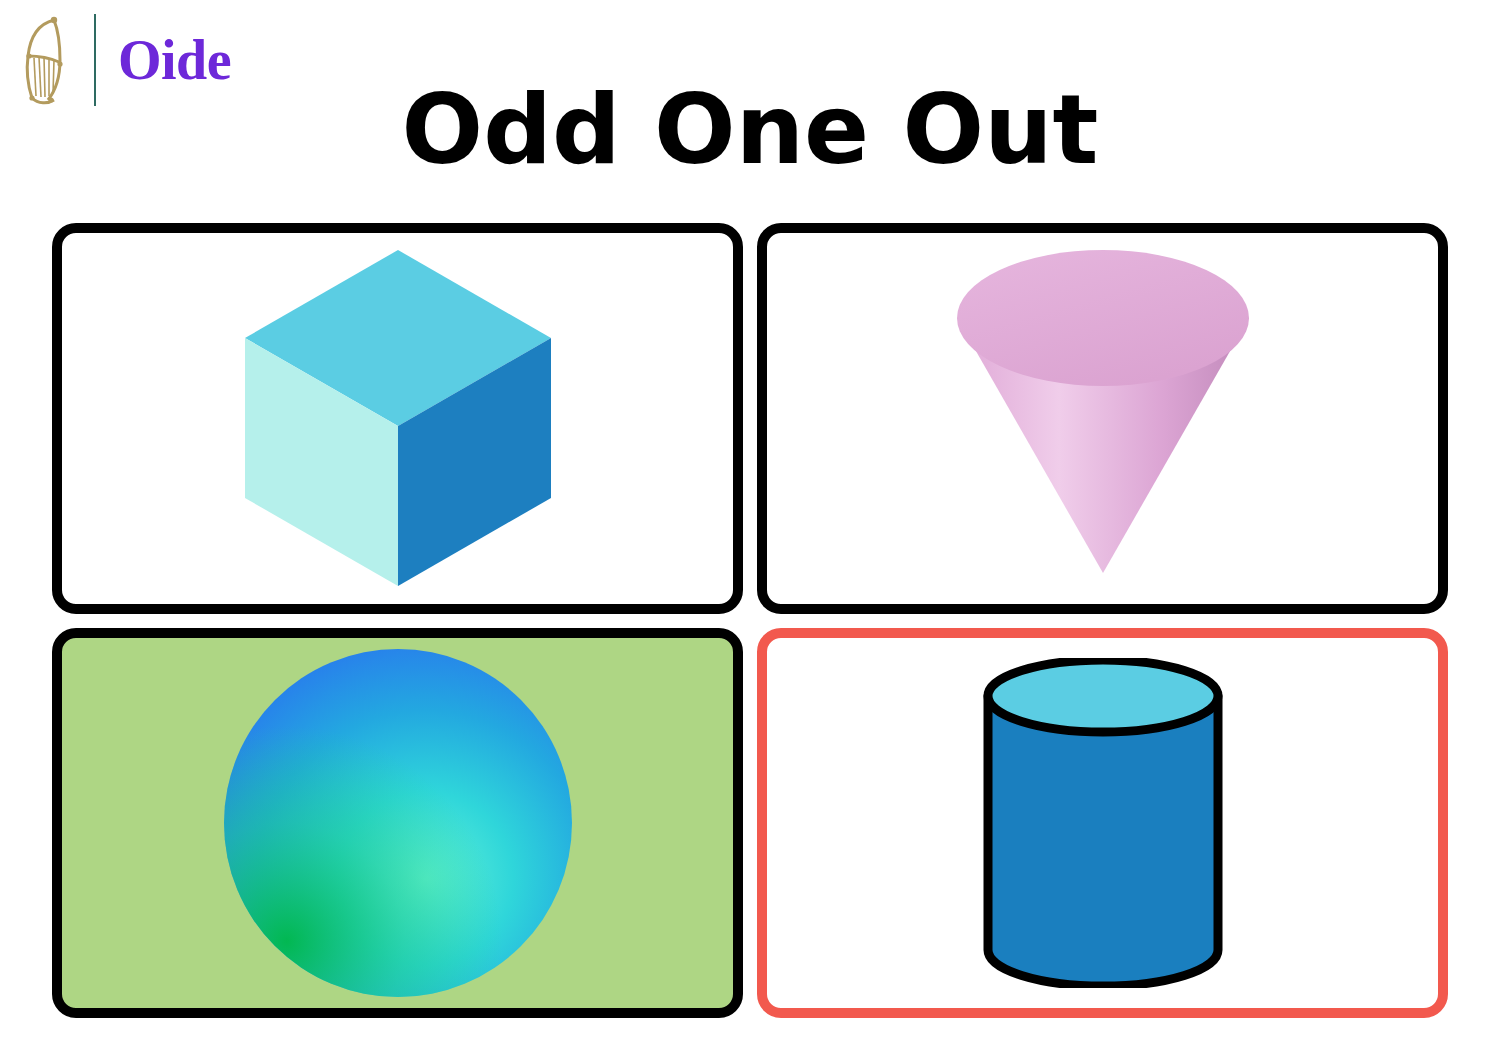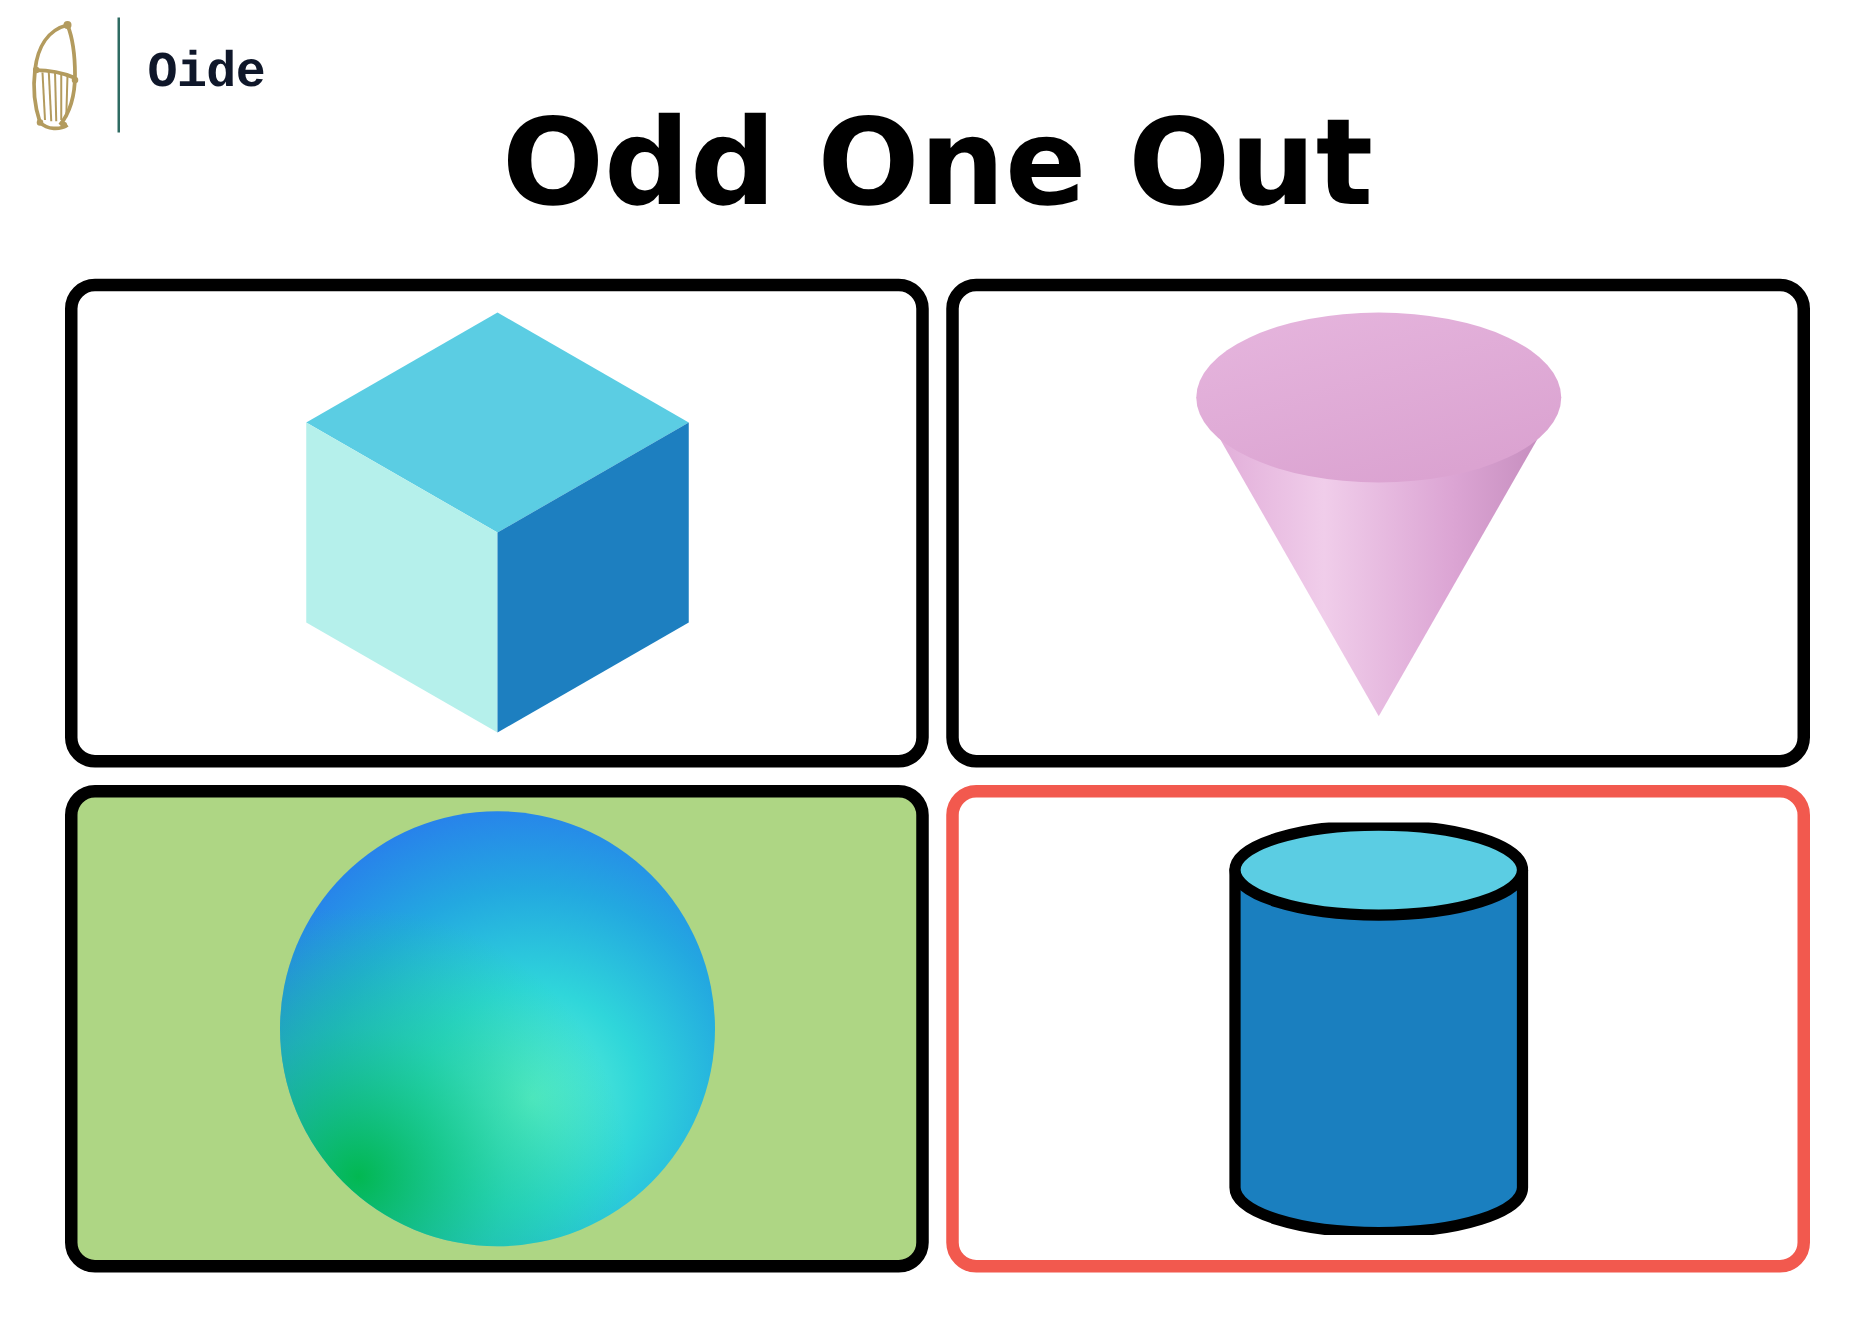--- a/index.html
+++ b/index.html
@@ -29,26 +29,26 @@
     height: 96px;
     display: block;
   }
   .brand-divider {
     width: 2px;
     height: 92px;
     background: #2e6b62;
     margin: 0 22px 0 18px;
   }
   .brand-word {
-    font-size: 40px;
+    font-size: 56px;
     font-weight: 700;
-    color: #0f172a;
+    color: #6d28d9;
     letter-spacing: -0.5px;
     line-height: 1;
-    font-family: Liberation Mono, monospace;
+    font-family: Liberation Serif, serif;
   }
 
   
   .page-title {
     position: absolute;
     left: 0;
     top: 78px;
     width: 1500px;
     text-align: center;
     font-size: 96px;

